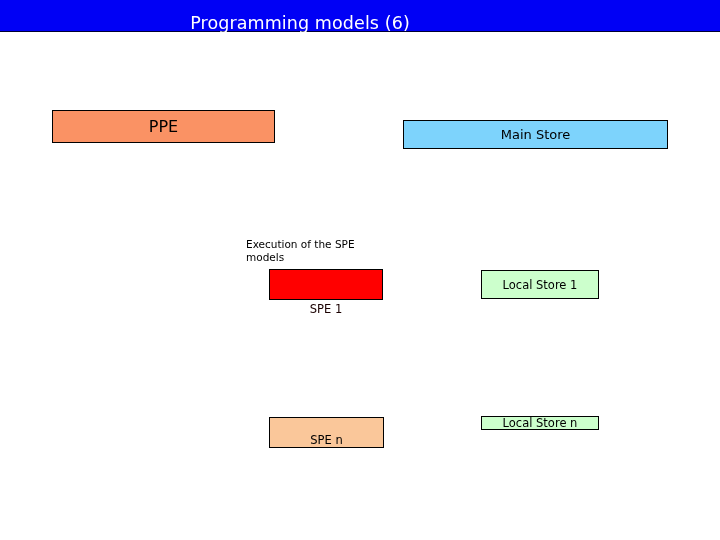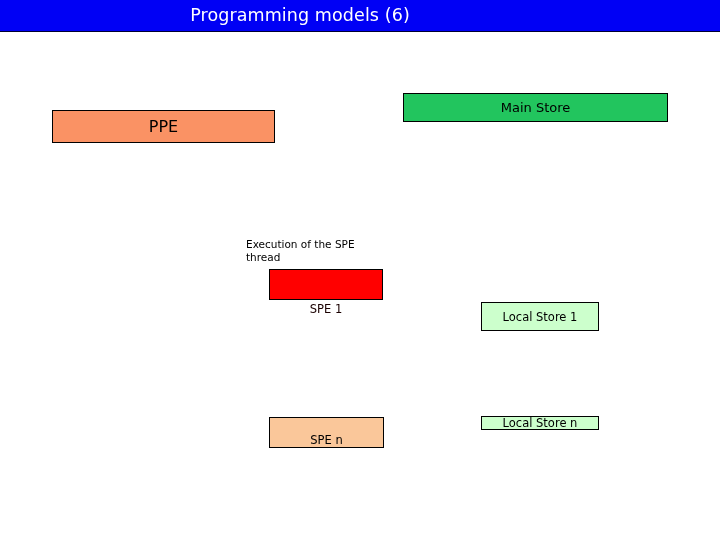--- a/index.html
+++ b/index.html
@@ -29,21 +29,21 @@
     top: 0;
     width: 720px;
     height: 32px;
     background: #0000f5;
     border-bottom: 1px solid #000033;
     box-sizing: border-box;
   }
   #title-text {
     position: absolute;
     left: 0;
-    top: 0;
+    top: 8px;
     width: 600px;
     height: 32px;
     line-height: 31px;
     text-align: center;
     color: #ffffff;
     font-size: 17.5px;
     font-family: "DejaVu Sans", sans-serif;
     letter-spacing: 0.1px;
     white-space: nowrap;
   }
@@ -67,24 +67,24 @@
     left: 52px;
     top: 110px;
     width: 223px;
     height: 33px;
     background: #fa9264;
   }
   #box-ppe .box-label { font-size: 16px; }
 
   #box-main-store {
     left: 403px;
-    top: 93px;
+    top: 120px;
     width: 265px;
     height: 29px;
-    background: #22c55e;
+    background: #7dd3fc;
   }
   #box-main-store .box-label { font-size: 13px; }
 
   #box-spe-1 {
     left: 269px;
     top: 269px;
     width: 114px;
     height: 31px;
     background: #ff0000;
   }
@@ -93,21 +93,20 @@
     color: #1a0000;
     margin-top: 48px;
   }
 
   #box-local-store-1 {
     left: 481px;
     top: 270px;
     width: 118px;
     height: 29px;
     background: #ccffcc;
-    margin-top: 32px;
   }
 
   #box-spe-n {
     left: 269px;
     top: 417px;
     width: 115px;
     height: 31px;
     background: #fac79a;
     align-items: flex-end;
   }
@@ -144,21 +143,21 @@
   <div class="box" id="box-ppe">
     <span class="box-label">PPE</span>
   </div>
 
   <div class="box" id="box-main-store">
     <span class="box-label">Main Store</span>
   </div>
 
   <div id="annotation-spe-thread">
     <span>Execution of the SPE</span><br>
-    <span>thread</span>
+    <span>models</span>
   </div>
 
   <div class="box" id="box-spe-1">
     <span class="box-label">SPE 1</span>
   </div>
 
   <div class="box" id="box-local-store-1">
     <span class="box-label">Local Store 1</span>
   </div>
 

